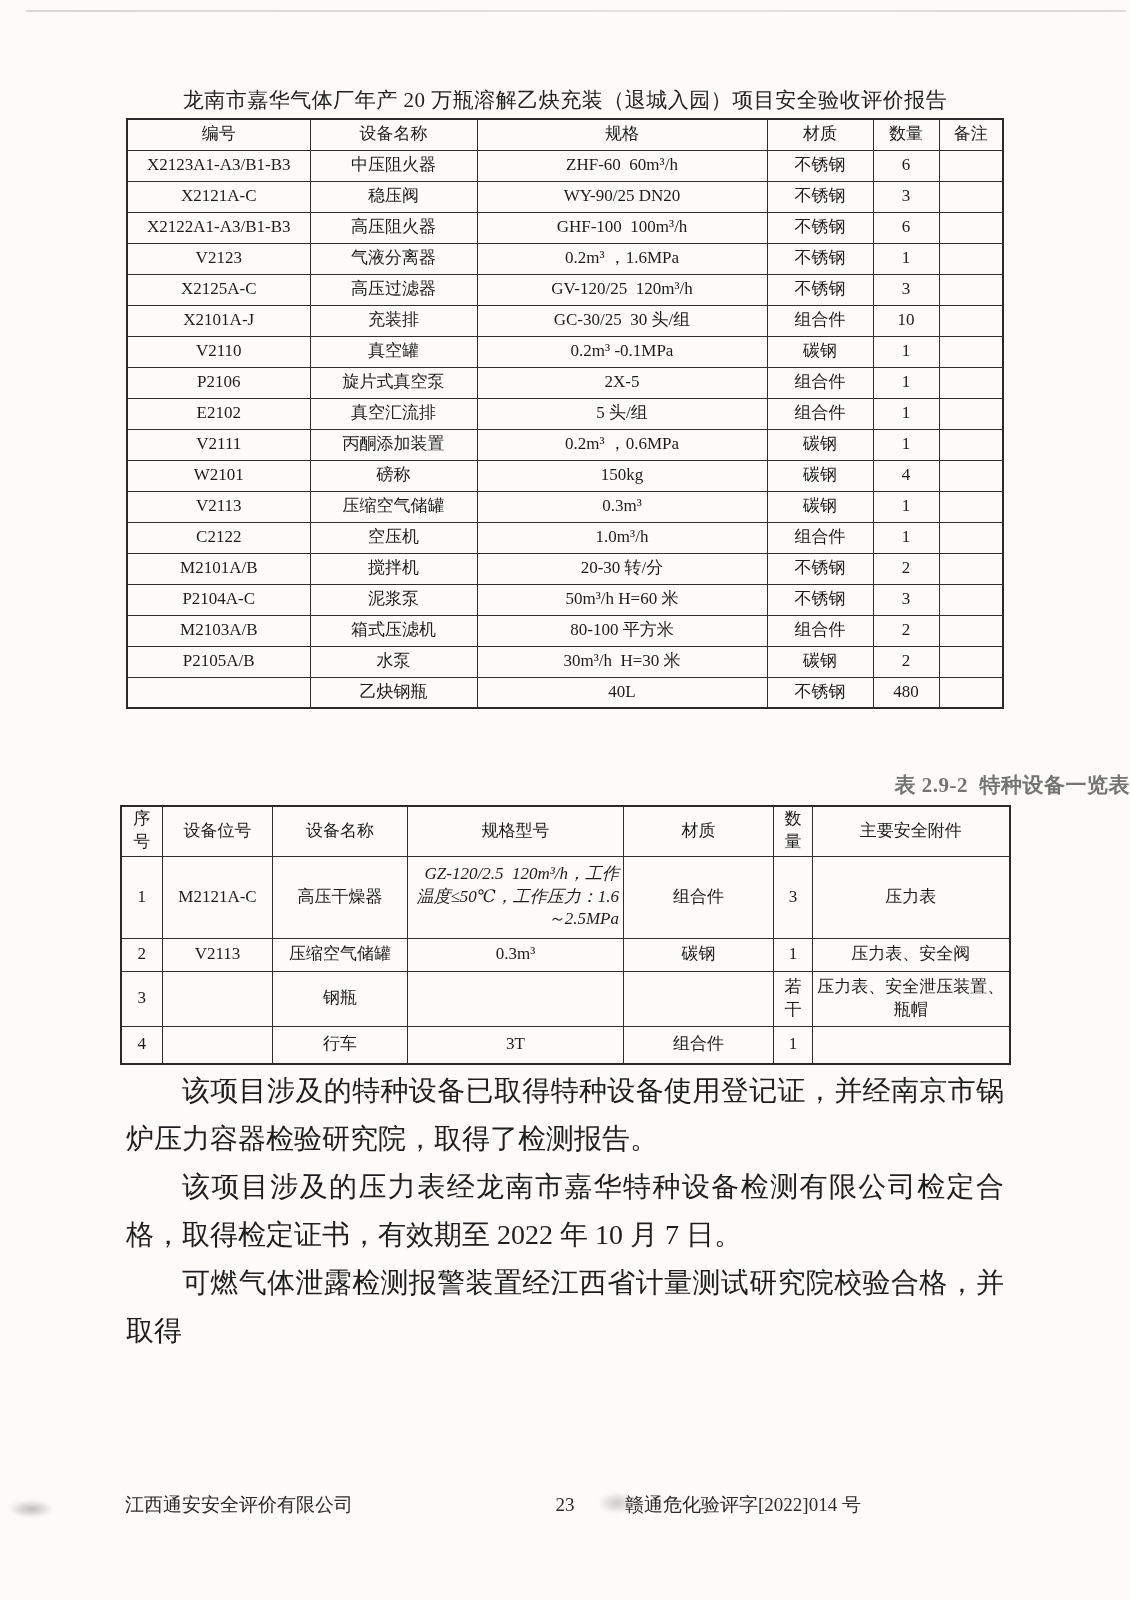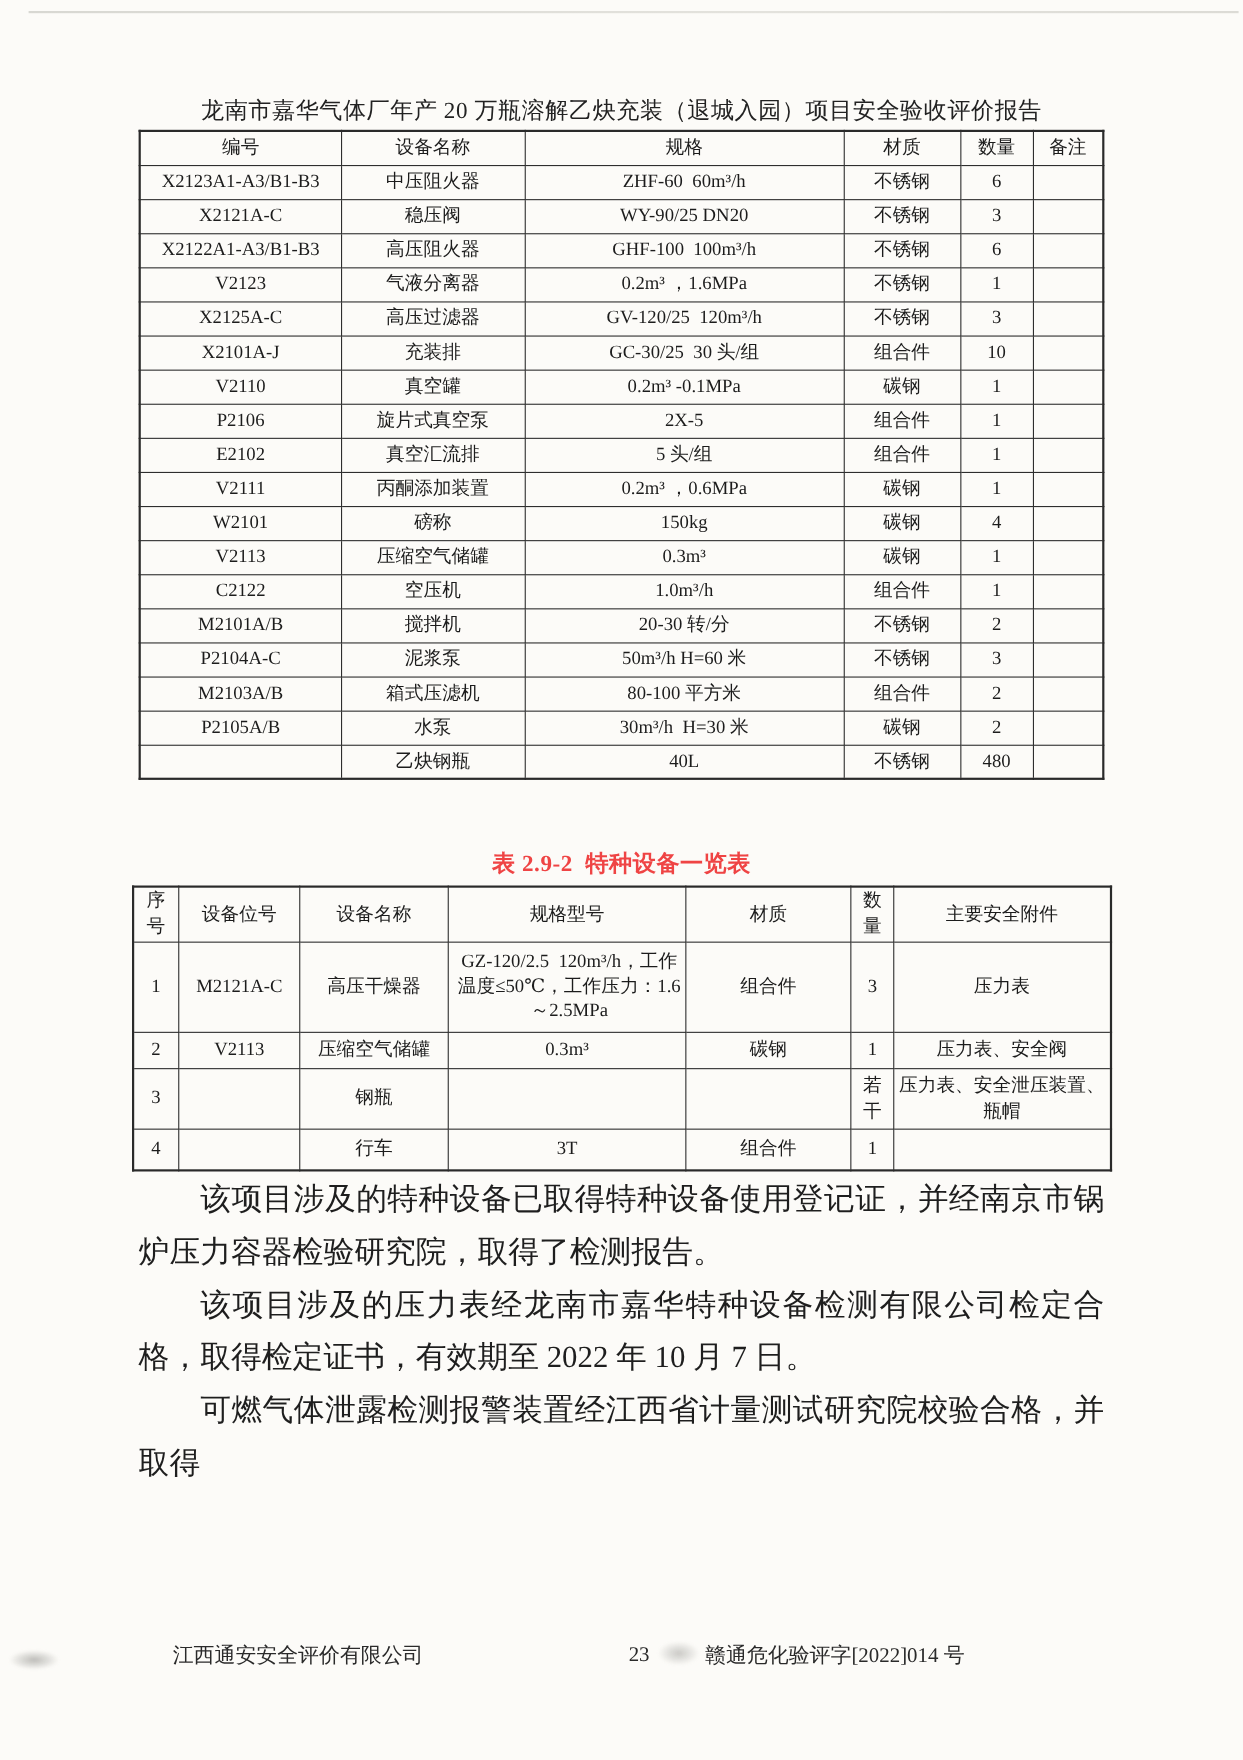--- a/index.html
+++ b/index.html
@@ -35,39 +35,39 @@
     line-height:1.35; overflow:hidden;
   }
   #table1 { width:876px; margin-top:4px; }
   #table1 tr { height:31px; }
   #table2 { width:889px; margin-top:6px; }
   #table2 thead tr { height:50px; }
   #table2 tbody tr:nth-child(1) { height:82px; }
   #table2 tbody tr:nth-child(2) { height:33px; }
   #table2 tbody tr:nth-child(3) { height:55px; }
   #table2 tbody tr:nth-child(4) { height:38px; }
-  #table2 tbody tr:nth-child(1) td:nth-child(4) { text-align:center; padding-left:8px; }
+  #table2 tbody tr:nth-child(1) td:nth-child(4) { text-align:right; padding-left:8px;font-style:italic; }
   .table2-title {
-    margin-top:62px; text-align:center;
-    font-weight:bold; font-size:21px; color:#ef4444;
+    margin-top:62px; text-align:right;
+    font-weight:bold; font-size:21px; color:#737373;
     white-space:pre; letter-spacing:.5px; line-height:28px;
   }
   .paragraphs {
     width:878px; margin:0 auto; margin-top:2px;
     font-size:28px; line-height:48px;
     text-align:justify; color:#1e1e1e;
   }
   .paragraphs p { margin:0; text-indent:2em; }
   .page-footer {
     position:absolute; top:1492px; left:0; right:0;
     display:flex; align-items:center;
     padding:0 125px;
     font-size:19px; color:#2a2a2a;
   }
-  .page-footer .f-left  { flex:1; text-align:left;margin-left:32px; }
+  .page-footer .f-left  { flex:1; text-align:left; }
   .page-footer .f-mid   { width:120px; text-align:center; }
   .page-footer .f-right { flex:1; text-align:left; }
   .smudge { position:absolute; border-radius:50%; filter:blur(1.5px); pointer-events:none; }
   .smudge-1 {
     left:8px; top:1500px; width:46px; height:18px;
     background:radial-gradient(ellipse at center, rgba(110,110,105,.45), rgba(200,200,195,0) 70%);
   }
   .smudge-2 {
     left:598px; top:1492px; width:38px; height:22px;
     background:radial-gradient(ellipse at center, rgba(120,120,115,.38), rgba(200,200,195,0) 70%);

